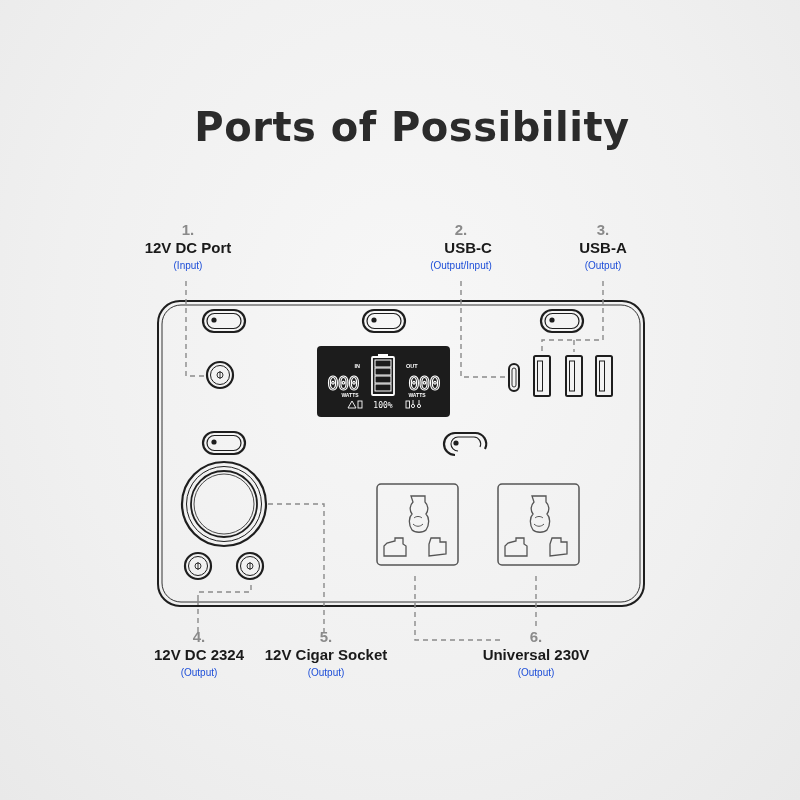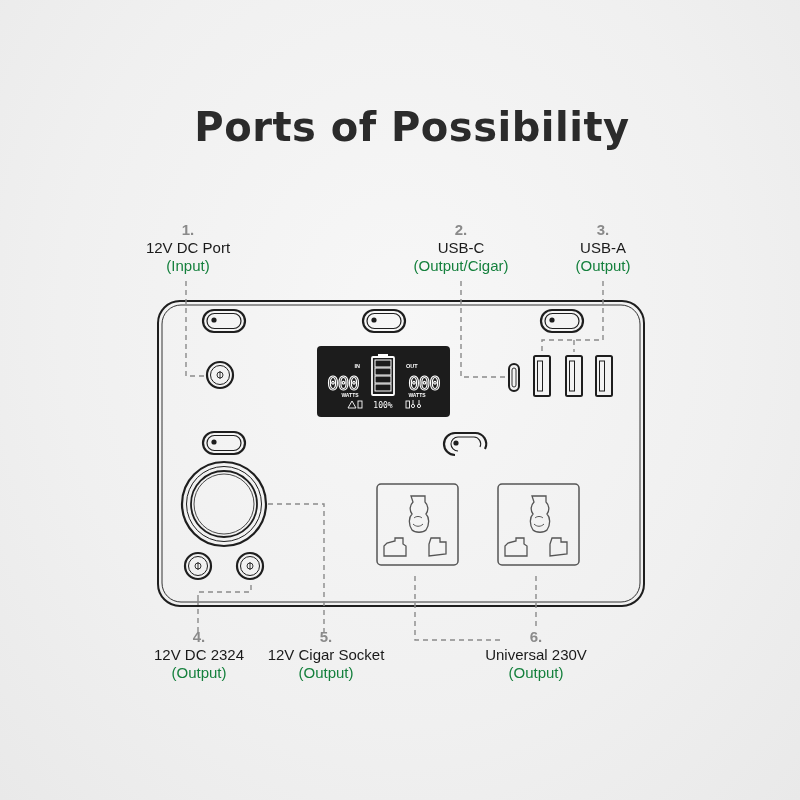--- a/index.html
+++ b/index.html
@@ -21,42 +21,43 @@
   }
   .label {
     position: absolute; text-align: center; white-space: nowrap;
     transform: translateX(-50%);
   }
   .label .num {
     display: block; font-weight: bold; font-size: 15px; color: #8a8a8a;
     line-height: 18px;
   }
   .label .name {
-    display: block; font-weight: normal; font-size: 15px; color: #1a1a1a;
+    display: block; font-weight: bold; font-size: 15px; color: #1a1a1a;
     line-height: 18px;
+    text-align: right;
   }
   .label .sub {
-    display: block; font-size: 15px; color: #15803d; line-height: 17px;
+    display: block; font-size: 10px; color: #1d4ed8; line-height: 17px;
   }
   svg.diagram { position: absolute; left: 0; top: 0; }
 </style>
 </head>
 <body>
 
 <div class="title">Ports of Possibility</div>
 
 <div class="label" style="left:188px; top:221px;">
   <span class="num">1.</span>
   <span class="name">12V DC Port</span>
   <span class="sub">(Input)</span>
 </div>
 <div class="label" style="left:461px; top:221px;">
   <span class="num">2.</span>
   <span class="name">USB-C</span>
-  <span class="sub">(Output/Cigar)</span>
+  <span class="sub">(Output/Input)</span>
 </div>
 <div class="label" style="left:603px; top:221px;">
   <span class="num">3.</span>
   <span class="name">USB-A</span>
   <span class="sub">(Output)</span>
 </div>
 <div class="label" style="left:199px; top:628px;">
   <span class="num">4.</span>
   <span class="name">12V DC 2324</span>
   <span class="sub">(Output)</span>

